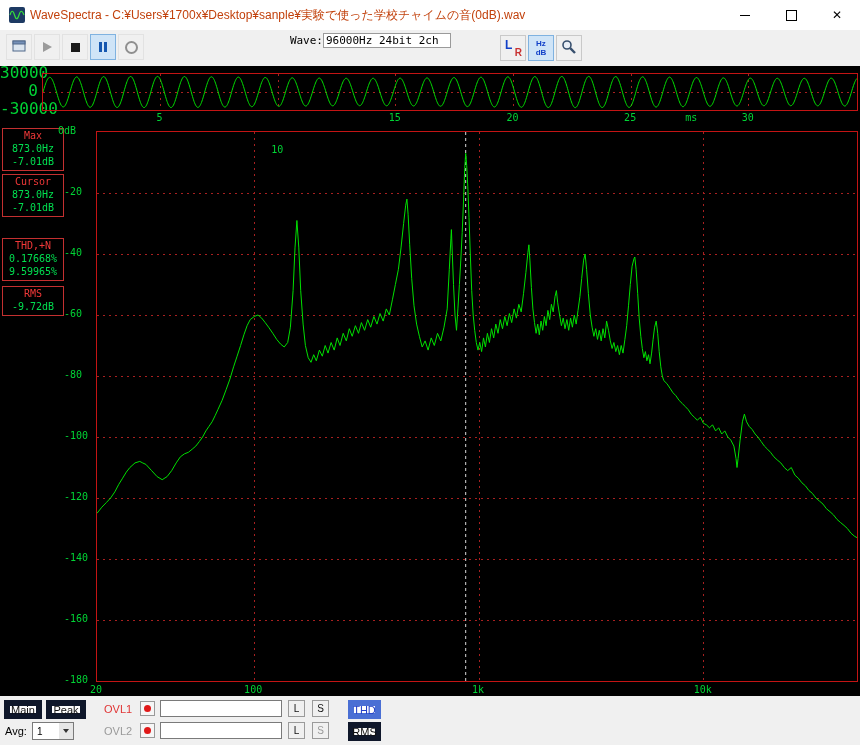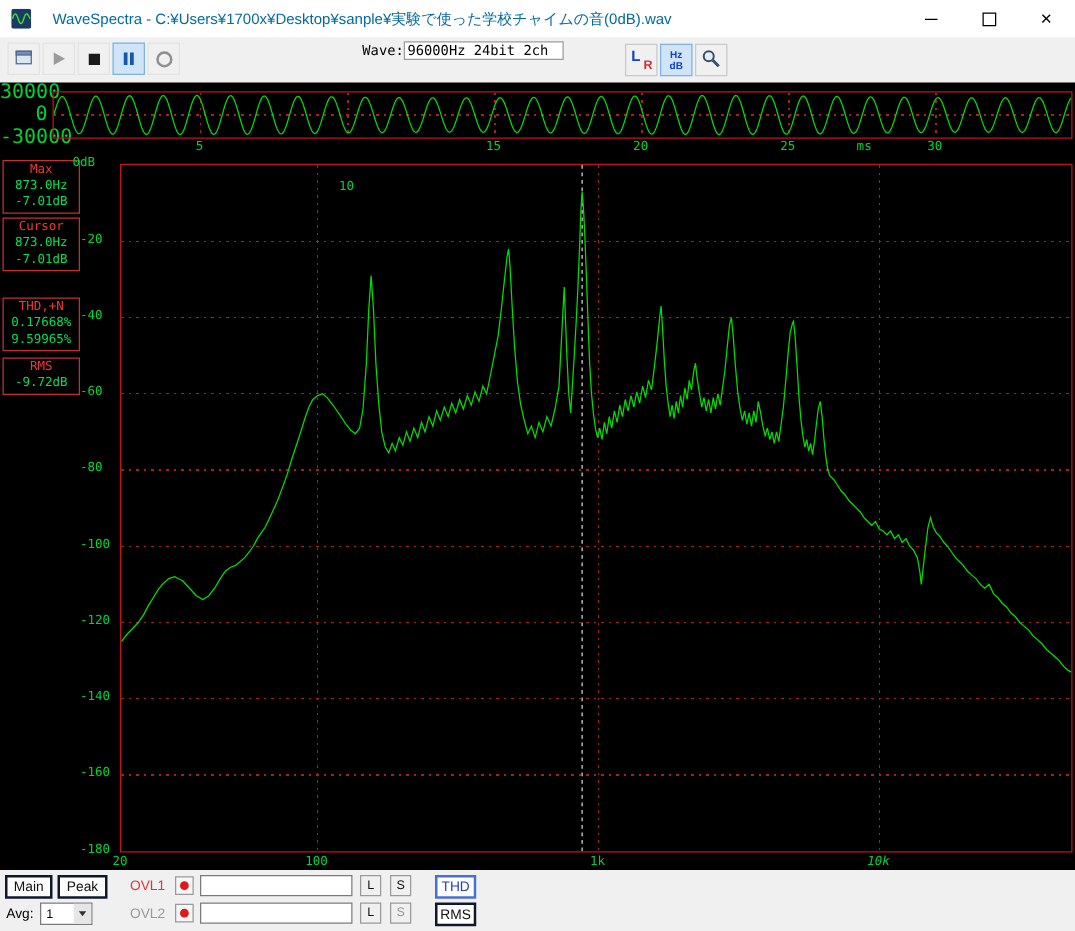--- a/index.html
+++ b/index.html
@@ -1,21 +1,21 @@
 <!DOCTYPE html>
 <html><head>
 <meta charset="utf-8">
 <style>
   html,body{margin:0;padding:0}
   body{width:860px;height:745px;background:#f0f0f0;font-family:"Liberation Sans",sans-serif;overflow:hidden;position:relative;-webkit-font-smoothing:antialiased}
   .mono{font-family:"DejaVu Sans Mono","Liberation Mono",monospace}
   
   .titlebar{position:absolute;top:0;left:0;width:860px;height:30px;background:#ffffff;display:flex;align-items:center}
   .app-icon{width:16px;height:16px;margin-left:9px;flex:0 0 auto}
-  .title-text{font-size:12px;color:#0369a1;margin-left:17px;flex:1;white-space:nowrap;overflow:hidden}
+  .title-text{font-size:12px;color:#c2410c;margin-left:5px;flex:1;white-space:nowrap;overflow:hidden}
   .win-btn{width:46px;height:30px;display:flex;align-items:center;justify-content:center;font-size:12px;color:#000;flex:0 0 auto}
   .min-line{display:block;width:10px;height:1px;background:#000}
   .max-box{display:block;width:9px;height:9px;border:1px solid #000}
   
   .toolbar{position:absolute;top:30px;left:0;width:860px;height:36px;background:#f0f0f0}
   .tool-btn{position:absolute;top:4px;width:26px;height:26px;background:#f0f0f0;border:1px solid #e2e2e2;display:flex;align-items:center;justify-content:center;padding:0;box-sizing:border-box}
   .tool-btn.active{background:#cfe4f7;border:1px solid #7fb2e0}
   .play-icon{width:0;height:0;border-left:9px solid #9b9b9b;border-top:5px solid transparent;border-bottom:5px solid transparent}
   .stop-icon{width:9px;height:9px;background:#1a1a1a}
   .pause-icon{display:flex;gap:2px}
@@ -46,21 +46,21 @@
   .sp-toplab{position:absolute;left:58px;top:59px;width:34px;text-align:left;font-size:10px}
   #sp-ylabels span{position:absolute;left:64px;width:28px;text-align:left;font-size:10px;font-family:"DejaVu Sans Mono","Liberation Mono",monospace;color:#00d435}
   svg .grid{stroke:#a82020;stroke-width:1;stroke-dasharray:2,4;shape-rendering:crispEdges}
   svg .trace{stroke:#00e000;stroke-width:1;fill:none}
   svg .cursor{stroke:#d8d8d8;stroke-width:1;stroke-dasharray:3,3}
   .readout{position:absolute;left:2px;width:62px;background:#000;border:1px solid #c43030;box-sizing:border-box;text-align:center;font-size:10px;line-height:13px;font-family:"DejaVu Sans Mono","Liberation Mono",monospace}
   .readout .r-lab{color:#f03838}
   .readout .r-val{color:#00e050}
   
   .bottombar{position:absolute;top:696px;left:0;width:860px;height:49px;background:#f0f0f0}
-  .bb-btn{position:absolute;height:19px;background:#fdfdfd;border:2px solid #0f172a;box-sizing:border-box;font-size:11px;color:#111;display:flex;align-items:center;justify-content:center;padding:0}
+  .bb-btn{position:absolute;height:19px;background:#fdfdfd;border:6px solid #0f172a;box-sizing:border-box;font-size:11px;color:#111;display:flex;align-items:center;justify-content:center;padding:0}
   .bb-btn.blue{border-color:#4a6fd4;color:#2440c8}
   .bb-label{position:absolute;font-size:11px;color:#000}
   .bb-label.red{color:#e03535}
   .bb-label.gray{color:#9a9a9a}
   .dot-btn{position:absolute;width:15px;height:15px;background:#f6f6f6;border:1px solid #999;box-sizing:border-box;display:flex;align-items:center;justify-content:center;padding:0}
   .dot-btn i{display:block;width:7px;height:7px;border-radius:50%;background:#e01818}
   .bb-field{position:absolute;width:122px;height:17px;background:#fff;border:1px solid #7a7a7a;box-sizing:border-box}
   .ls-btn{position:absolute;width:17px;height:17px;background:#f0f0f0;border:1px solid #9a9a9a;box-sizing:border-box;font-size:10px;color:#111;display:flex;align-items:center;justify-content:center;padding:0}
   .ls-btn.dis{color:#9a9a9a}
   .avg-select{position:absolute;width:42px;height:18px;background:#fff;border:1px solid #7a7a7a;box-sizing:border-box;font-size:10px;color:#000;display:flex;align-items:center}
@@ -214,21 +214,21 @@
       <span style="top: 364px;">-100</span>
       <span style="top: 425px;">-120</span>
       <span style="top: 486px;">-140</span>
       <span style="top: 547px;">-160</span>
       <span style="top: 608px;">-180</span>
     </div>
   <div id="sp-xlabels" style="position:absolute;left:0;top:618px;width:860px;height:12px">
       <span style="left: 96px;">20</span>
       <span style="left: 253.155px;">100</span>
       <span style="left: 477.993px;">1k</span>
-      <span style="left: 702.831px; font-style: italic;">10k</span>
+      <span style="left: 702.831px;">10k</span>
     </div>
 </div>
 
 <div class="bottombar">
   <button class="bb-btn" style="left:4px;top:4px;width:38px">Main</button>
   <button class="bb-btn" style="left:46px;top:4px;width:40px">Peak</button>
 
   <span class="bb-label" style="left:5px;top:29px">Avg:</span>
   <div class="avg-select" style="left:32px;top:26px">
     <span class="val">1</span>

